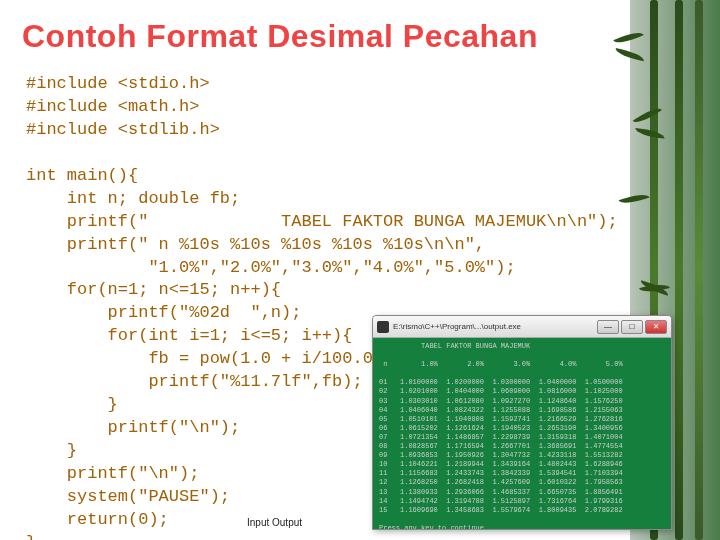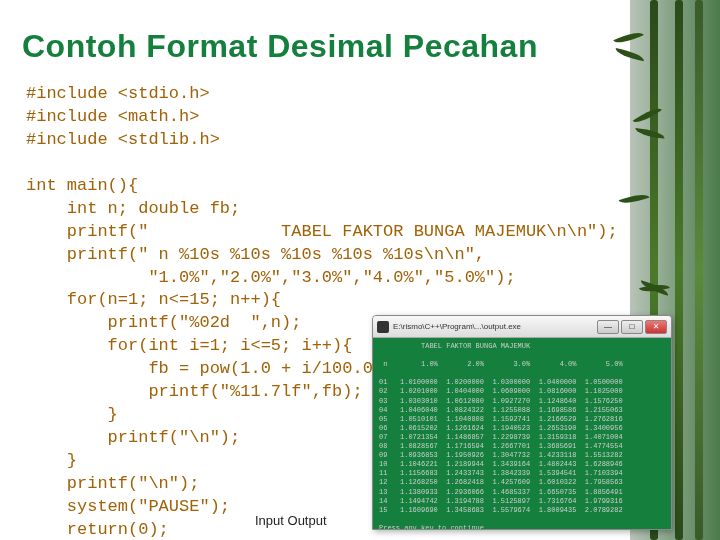--- a/index.html
+++ b/index.html
@@ -49,37 +49,37 @@
     width: 30px;
     height: 8px;
     background: #2d5016;
     border-radius: 0 100% 0 100%;
     transform-origin: left center;
   }
   .title {
     font-family: Impact, "Arial Black", sans-serif;
     font-size: 32px;
     font-weight: bold;
-    padding: 28px 0 0 22px;
+    padding: 18px 0 0 22px;
     letter-spacing: 0.5px;
-    color: #15803d;
+    color: #ef4444;
   }
   .code {
     font-family: "Courier New", monospace;
     font-size: 17px;
     line-height: 1.35;
     padding: 18px 16px 0 26px;
     white-space: pre;
     color: #a16207;
   }
   .footer {
     position: absolute;
     bottom: 12px;
-    left: 255px;
-    font-size: 13px;
+    left: 247px;
+    font-size: 10px;
     color: #222;
   }
   .console-window {
     position: absolute;
     right: 48px;
     bottom: 10px;
     width: 300px;
     height: 215px;
     background: #fff;
     border: 1px solid #888;

